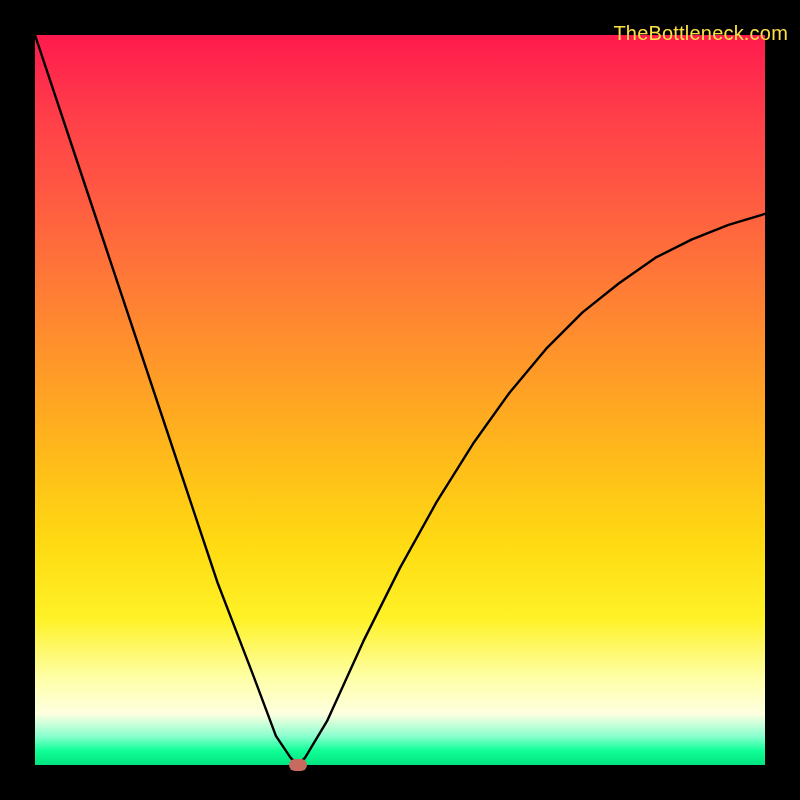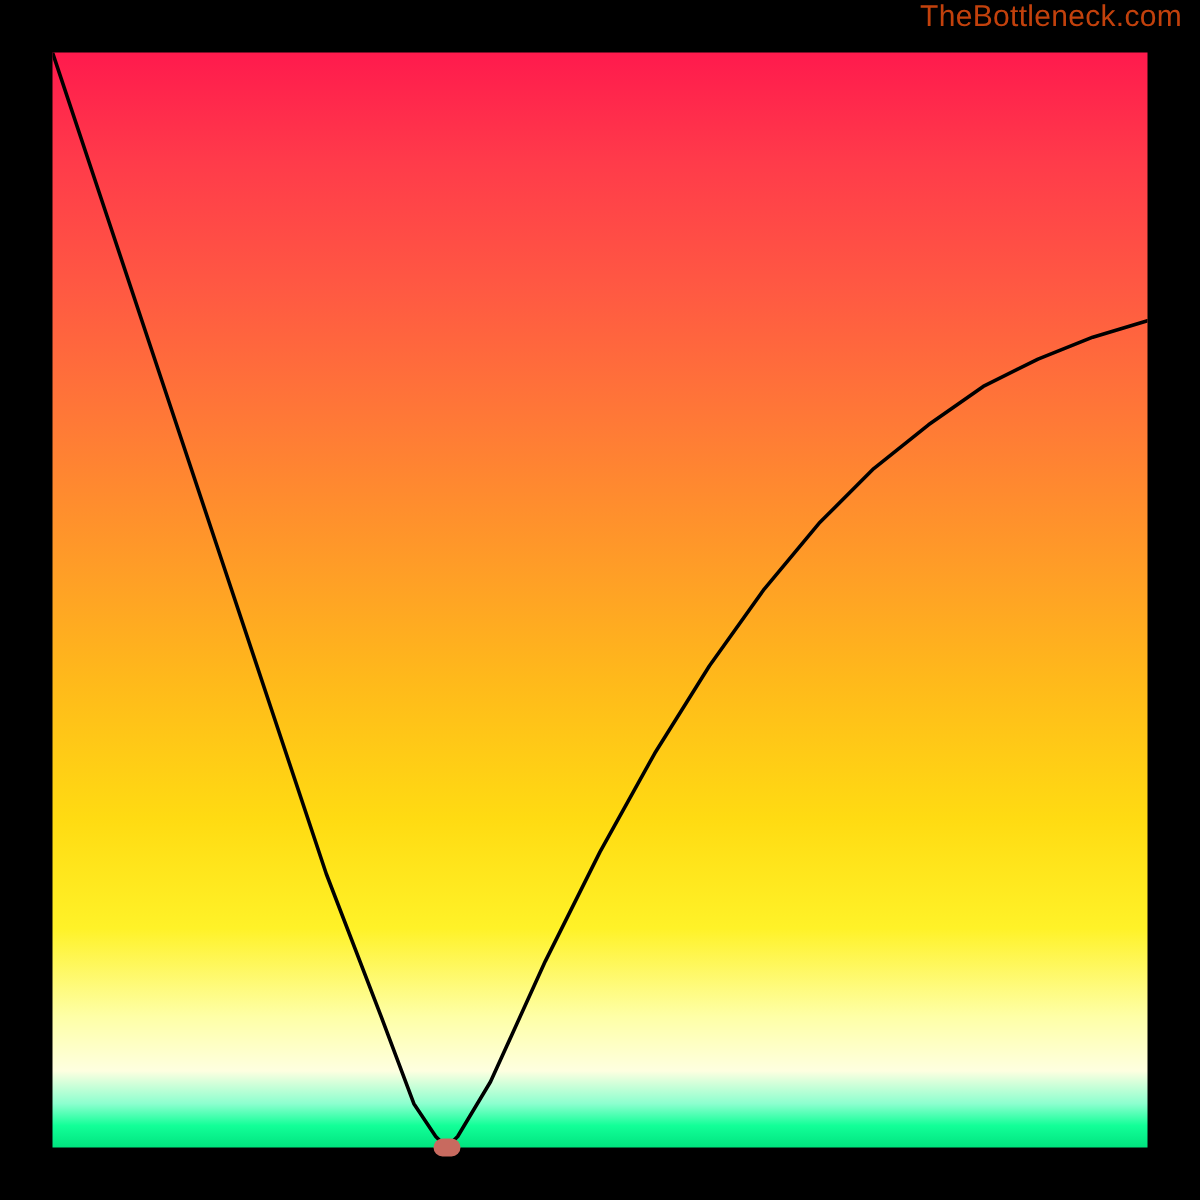--- a/index.html
+++ b/index.html
@@ -58,23 +58,23 @@
   .marker {
     position: absolute;
     width: 18px;
     height: 12px;
     background: #c86a5f;
     border-radius: 6px;
     transform: translate(-50%, -50%);
   }
   .watermark {
     position: absolute;
-    top: 0;
+    top: 22px;
     right: 12px;
-    color: #c2410c;
+    color: #fde047;
     font-size: 20px;
     letter-spacing: 0.2px;
   }
 </style>
 </head>
 <body>
 
 <div class="frame">
   <div class="plot">
 

